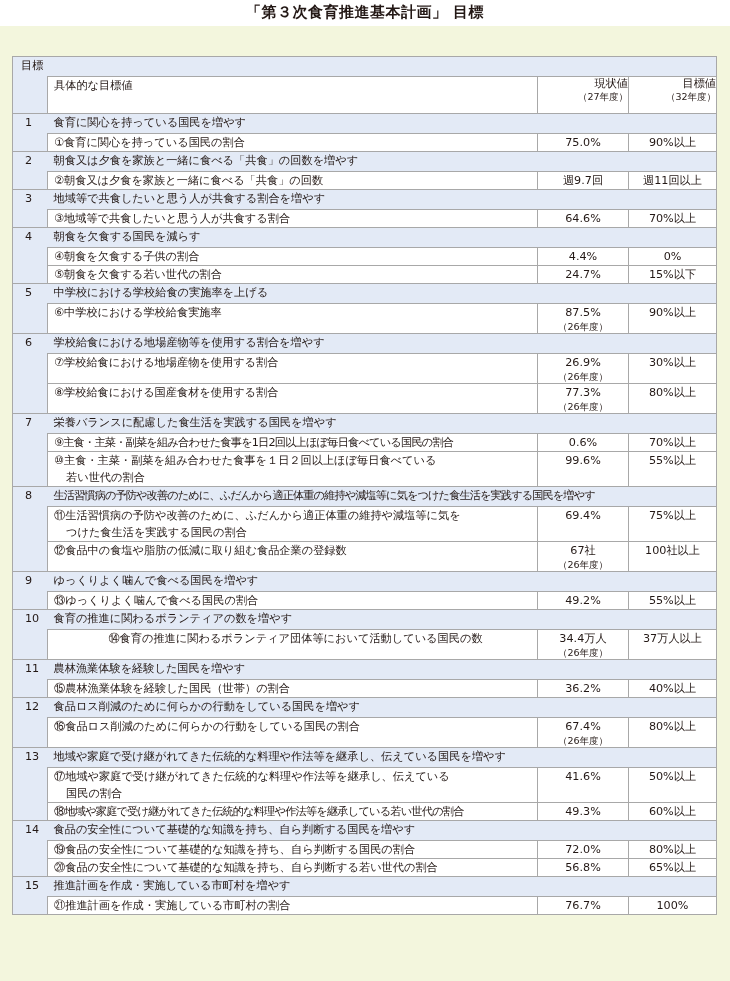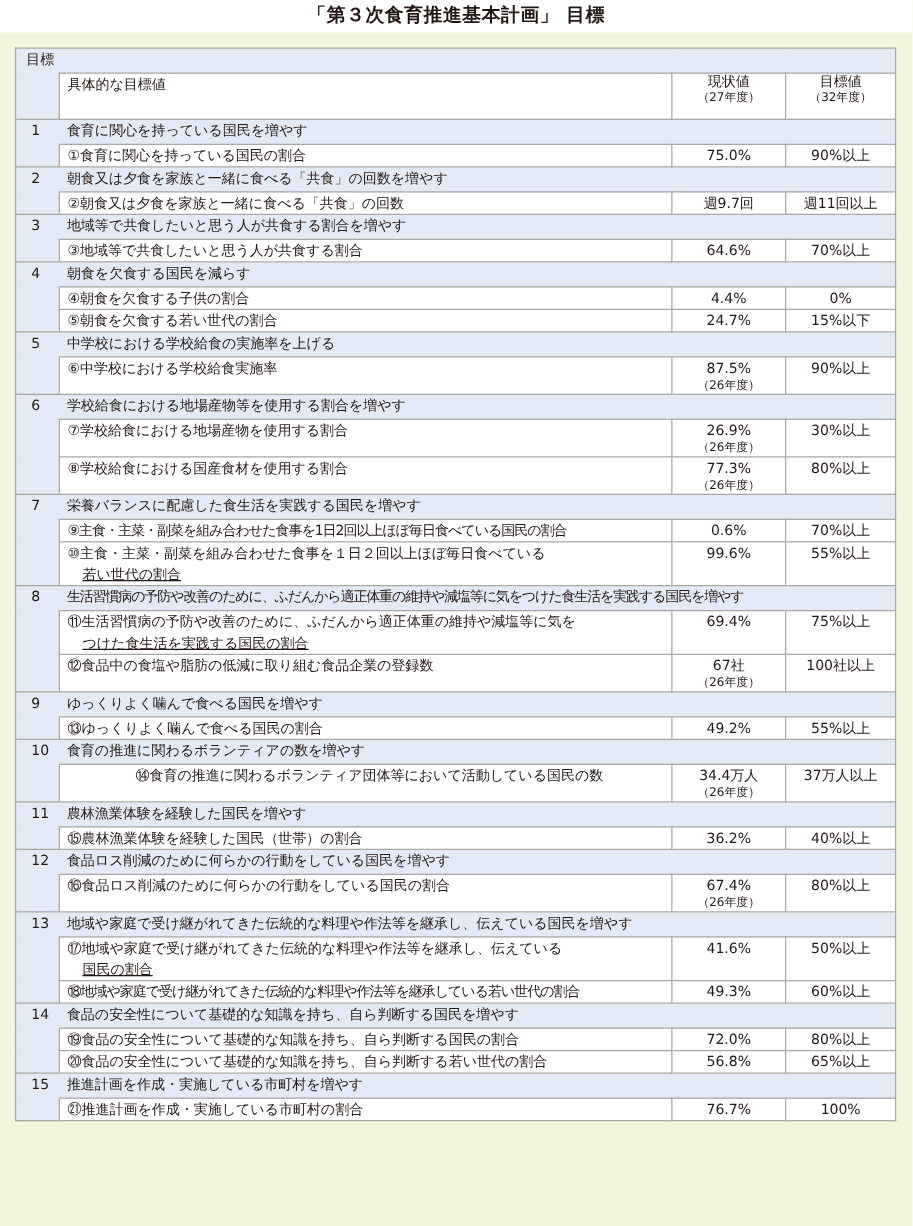--- a/index.html
+++ b/index.html
@@ -13,42 +13,42 @@
   .title {
     position:absolute; left:0; top:0; width:730px; height:26px;
     text-align:center; font-size:15px; font-weight:bold; line-height:24px;
     letter-spacing:0.5px;
   }
   .panel {
     position:absolute; left:0; top:26px; width:730px; height:955px;
     background:#f3f6dd;
   }
   table.goals {
-    position:absolute; left:12px; top:38px; width:704px;
+    position:absolute; left:12px; top:56px; width:704px;
     border-collapse:collapse;
     border:1.5px solid #5a5a5a;
     font-size:11.2px;
     table-layout:fixed;
   }
   table.goals td {
     padding:0 0 0 6px; vertical-align:top; line-height:17px;
     border:1px solid #a8a8a8;
   }
   .hdr-top td { background:#e3eaf6; height:19px; border-bottom:none; }
   .num-cell { padding-left:12px !important; }
   .goal-row td.goal-text { background:#e3eaf6; height:19px; border-left:none;margin-left:33px; }
   .goal-row td.num-cell { background:#e3eaf6; border-right:none; }
   .sub-row td { background:#ffffff; }
   .sub-row td.sub-text { padding-left:6px; }
   .sub-row td.val, .sub-row td.tgt { text-align:center; padding:0 !important; }
   .span-num { background:#e3eaf6 !important; border-top:none !important; border-bottom:none !important; }
   .hdr-sub td { background:#ffffff; height:36px; vertical-align:middle; }
-  .hdr-sub td.h-val, .hdr-sub td.h-tgt { text-align:center; padding:0; line-height:14px; }
+  .hdr-sub td.h-val, .hdr-sub td.h-tgt { text-align:right; padding:0; line-height:14px; }
   .small { font-size:9.5px; display:block; line-height:12px; }
-  .indent { display:block; padding-left:12px;text-decoration:underline; }
+  .indent { display:block; padding-left:12px; }
   .val-note { font-size:9.5px; display:block; line-height:12px; }
 </style>
 </head>
 <body>
 
 <div class="title">「第３次食育推進基本計画」 目標</div>
 <div class="panel"></div>
 
 <table class="goals">
   <colgroup>

